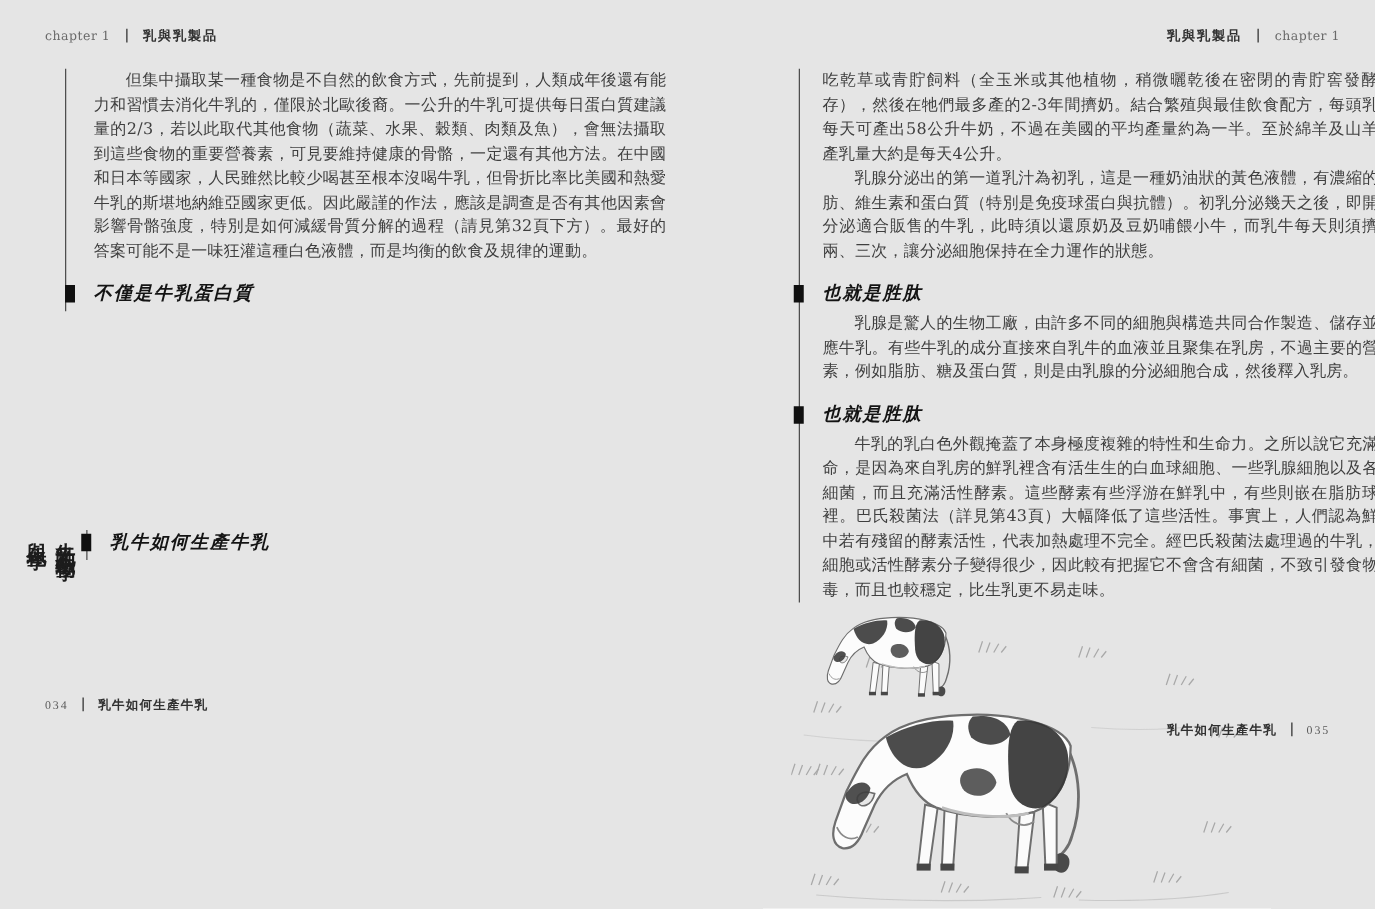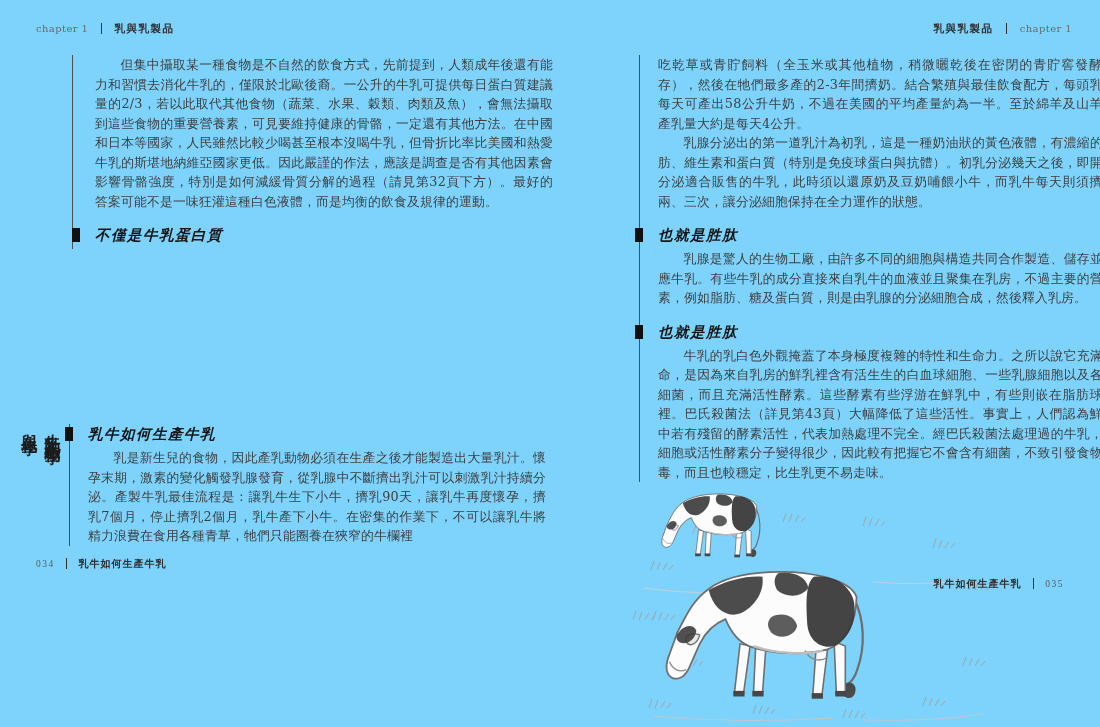--- a/index.html
+++ b/index.html
@@ -1,32 +1,32 @@
 <!DOCTYPE html>
 <html><head>
 <meta charset="utf-8">
 <style>
   html,body{margin:0;padding:0;background:#ffffff;}
   .spread{
-    position:relative;width:1100px;height:727px;background:#7dd3fc;overflow:hidden;
+    position:relative;width:1100px;height:727px;background:#e5e5e5;overflow:hidden;
     font-family:"DejaVu Serif","Liberation Serif",serif;color:#3f3f3f;
   }
   
   .running-head{position:absolute;top:22px;font-size:10px;color:#6a6a6a;letter-spacing:.4px;white-space:nowrap;}
   .rh-left{left:36px;}
   .rh-right{right:28px;}
   .rh-chapter{font-size:10px;color:#6a6a6a;}
   .rh-title{font-weight:700;font-size:10.5px;color:#303030;letter-spacing:1.5px;}
   .vsep{display:inline-block;width:1px;height:11px;background:#2e2e2e;margin:0 9px;vertical-align:-2px;}
   
   .textcol{
     position:absolute;width:458px;border-left:1px solid #4e4e4e;padding-left:18px;
     font-size:12.8px;line-height:19.5px;text-align:justify;color:#3f3f3f;letter-spacing:.2px;
   }
-  .block-a{left:72px;top:55px;padding-left:22px;}
+  .block-a{left:52px;top:55px;padding-left:22px;}
   .block-b{left:69px;top:424px;}
   .block-r{left:639px;top:55px;}
   p.para{margin:0;text-indent:2em;}
   p.para.cont{text-indent:0;}
   h3.sec{
     position:relative;margin:14px 0 4px;font-size:14.5px;line-height:20px;
     font-weight:700;color:#141414;letter-spacing:1.5px;font-style:italic;
   }
   .block-b h3.sec{margin-top:0;}
   .secbar{position:absolute;left:-23px;top:3px;width:8px;height:14px;background:#101010;}
@@ -71,21 +71,20 @@
     <aside class="margin-title">
       <span>牛乳的生物學</span>
       <span>與化學</span>
     </aside>
 
     <div class="textcol block-b">
       <h3 class="sec">
         <span class="secbar"></span>
         <span>乳牛如何生產牛乳</span>
       </h3>
-      <p class="para">乳是新生兒的食物，因此產乳動物必須在生產之後才能製造出大量乳汁。懷孕末期，激素的變化觸發乳腺發育，從乳腺中不斷擠出乳汁可以刺激乳汁持續分泌。產製牛乳最佳流程是：讓乳牛生下小牛，擠乳90天，讓乳牛再度懷孕，擠乳7個月，停止擠乳2個月，乳牛產下小牛。在密集的作業下，不可以讓乳牛將精力浪費在食用各種青草，牠們只能圈養在狹窄的牛欄裡</p>
     </div>
 
     <footer class="folio folio-left">
       <span class="folio-num">034</span>
       <span class="vsep"></span>
       <span class="folio-sec">乳牛如何生產牛乳</span>
     </footer>
   </section>
 
   <section>

